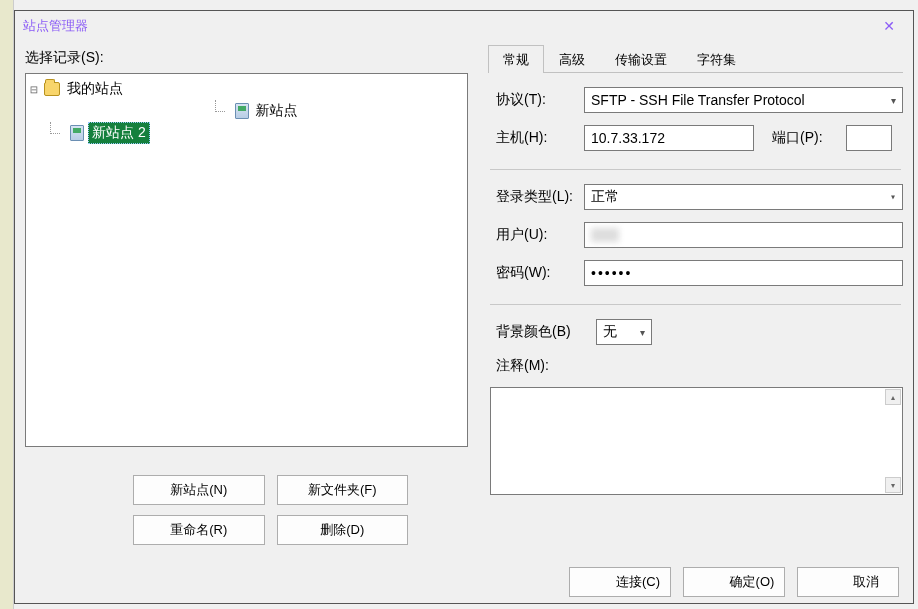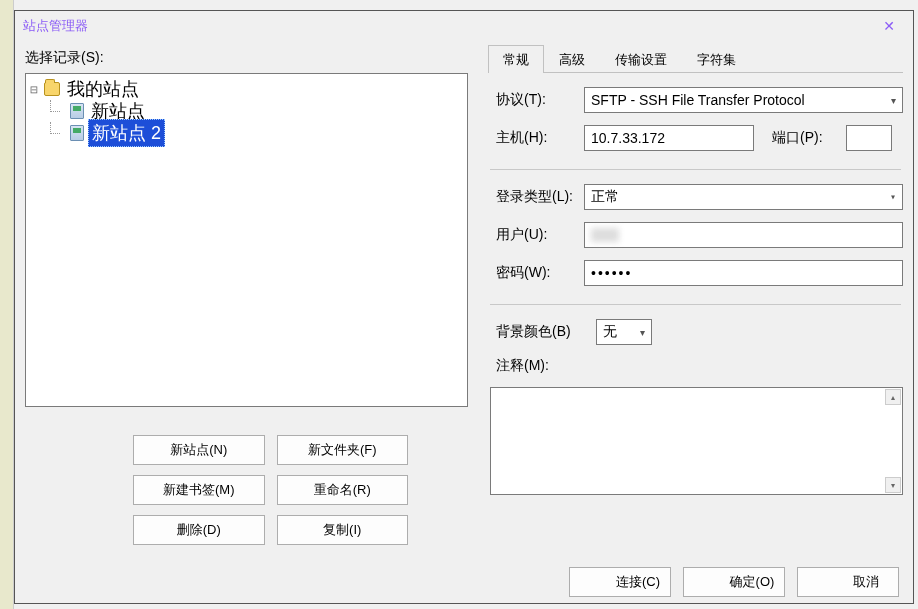--- a/index.html
+++ b/index.html
@@ -119,25 +119,25 @@
 .tree-line {
   border-left: 1px dotted #999;
   border-bottom: 1px dotted #999;
   width: 10px;
   height: 12px;
   margin-top: -10px;
   margin-left: 12px;
   margin-right: 4px;
 }
 .tree-text {
-  font-size: 18px;
+  font-size: 14px;
   padding: 1px 3px;
 }
 .tree-text.selected {
-  background: #1d4ed8;
+  background: #15803d;
   color: #fff;
   border: 1px dotted #99c9ff;
 }
 .left-buttons {
   display: grid;
   grid-template-columns: 1fr 1fr;
   gap: 10px 12px;
   padding: 12px 60px 4px 108px;
   margin-top: 16px;
 }
@@ -272,39 +272,37 @@
 
     <div class="left-col">
       <div class="left-label">选择记录(S):</div>
 
       <div class="tree-box">
         <div class="tree-row">
           <span class="expander">⊟</span>
           <span class="folder-icon"></span>
           <span class="tree-text">我的站点</span>
         </div>
-        <div class="tree-row" style="padding-left:10px;">
+        <div class="tree-row" style="padding-left:10px;justify-content:center;">
           <span class="tree-line"></span>
           <span class="server-icon"></span>
           <span class="tree-text">新站点</span>
         </div>
         <div class="tree-row" style="padding-left:10px;">
           <span class="tree-line"></span>
           <span class="server-icon"></span>
           <span class="tree-text selected">新站点 2</span>
         </div>
       </div>
 
       <div class="left-buttons">
         <button class="btn">新站点(N)</button>
         <button class="btn">新文件夹(F)</button>
-        <button class="btn">新建书签(M)</button>
         <button class="btn">重命名(R)</button>
         <button class="btn">删除(D)</button>
-        <button class="btn">复制(I)</button>
       </div>
     </div>
 
     <div class="right-col">
 
       <div class="tabs">
         <div class="tab active">常规</div>
         <div class="tab">高级</div>
         <div class="tab">传输设置</div>
         <div class="tab">字符集</div>

